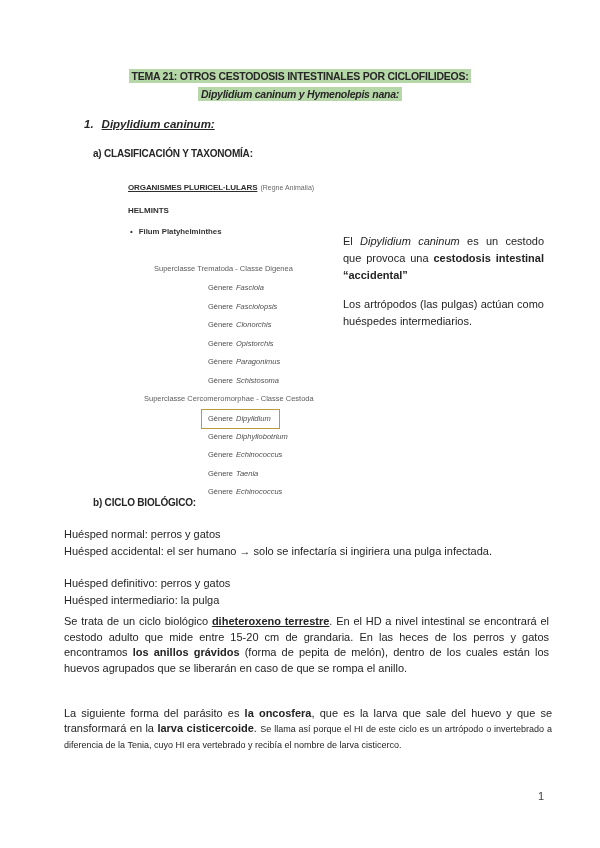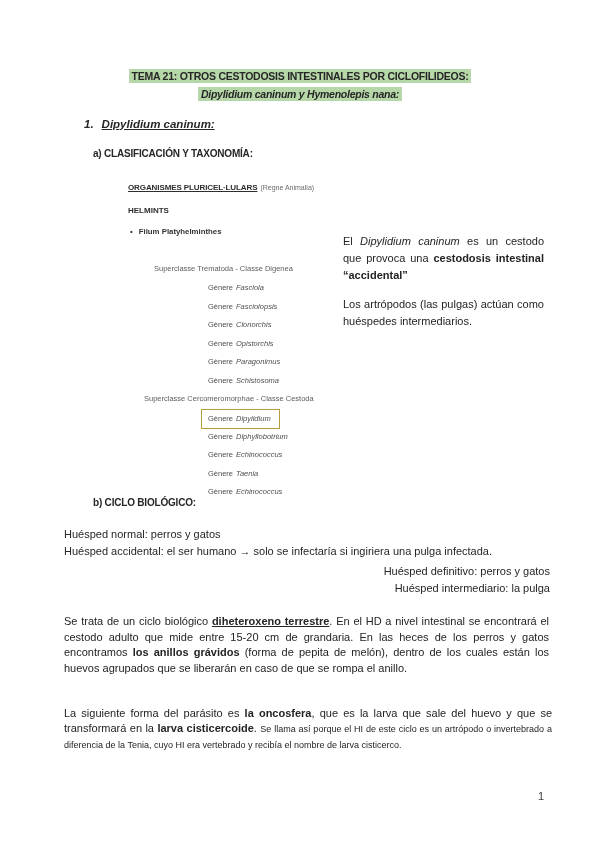--- a/index.html
+++ b/index.html
@@ -37,21 +37,21 @@
   .genus-box{display:inline-block;border:1px solid var(--box_border);
     padding:2px 8px 3px 6px;line-height:13px;margin-left:-7px;vertical-align:middle;}
   
   .side-note{position:absolute;top:233px;left:343px;width:201px;
     font-size:11px;line-height:17px;text-align:justify;color:#242424;}
   .side-note p{margin:0;}
   .side-note .p2{margin-top:12px;}
   
   .hosts{position:absolute;top:526px;left:64px;width:486px;font-size:11px;line-height:16.5px;}
   .host-line b{font-weight:400;}
-  .host-group2{margin-top:4px;text-align:right;}
+  .host-group2{margin-top:16px;}
   
   .para{position:absolute;left:64px;text-align:justify;font-size:11px;color:#242424;}
   .para-cycle{top:614px;width:485px;line-height:15.7px;}
   .para-onco{top:706px;width:488px;line-height:15px;}
   
   .seg-i{font-style:italic;margin-top:24px;}
   .seg-b{font-weight:700;}
   .seg-bu{font-weight:700;text-decoration:underline;}
   .seg-sm{font-size:9px;}
   

